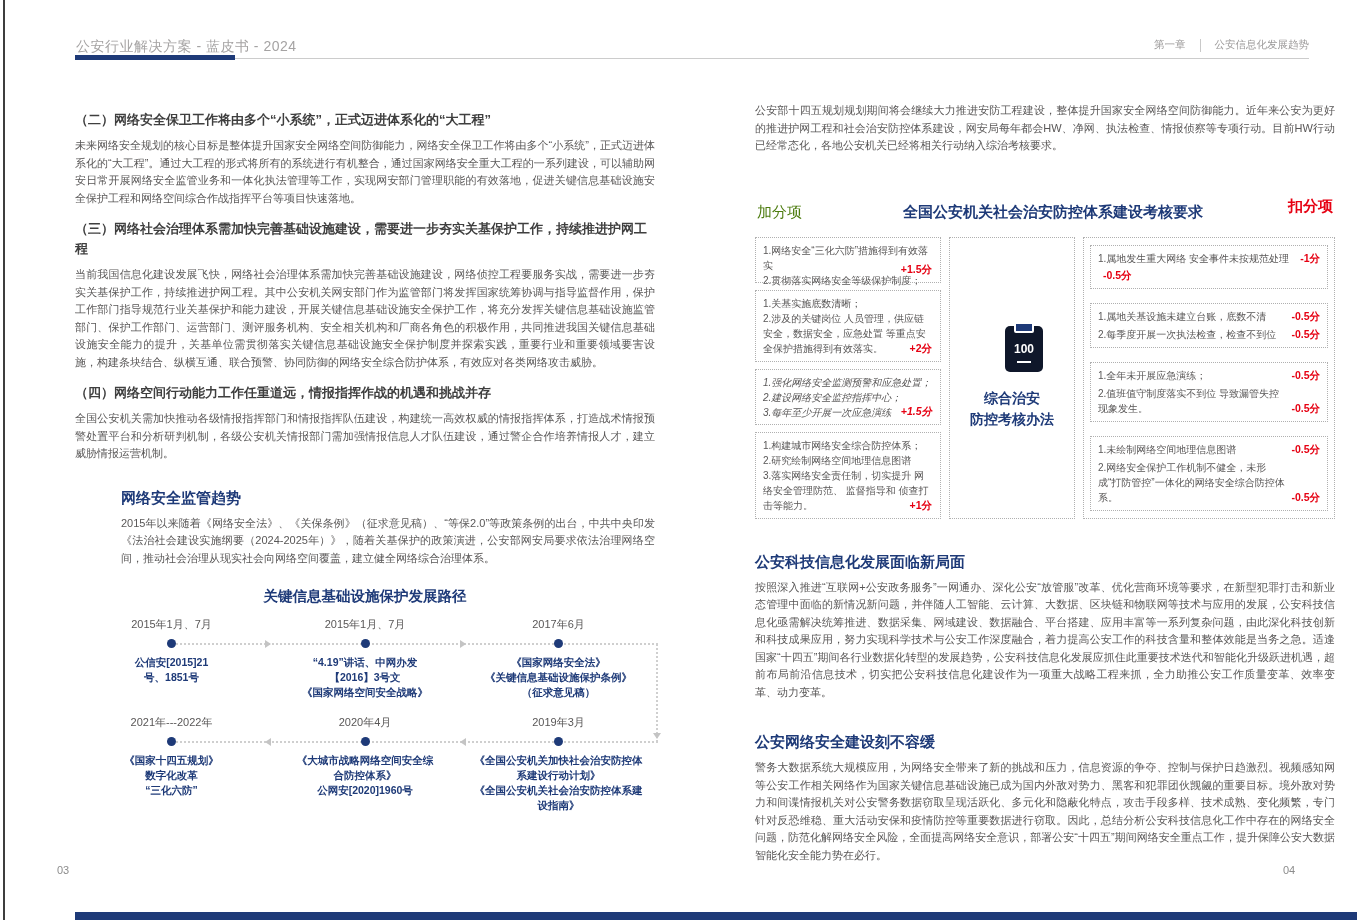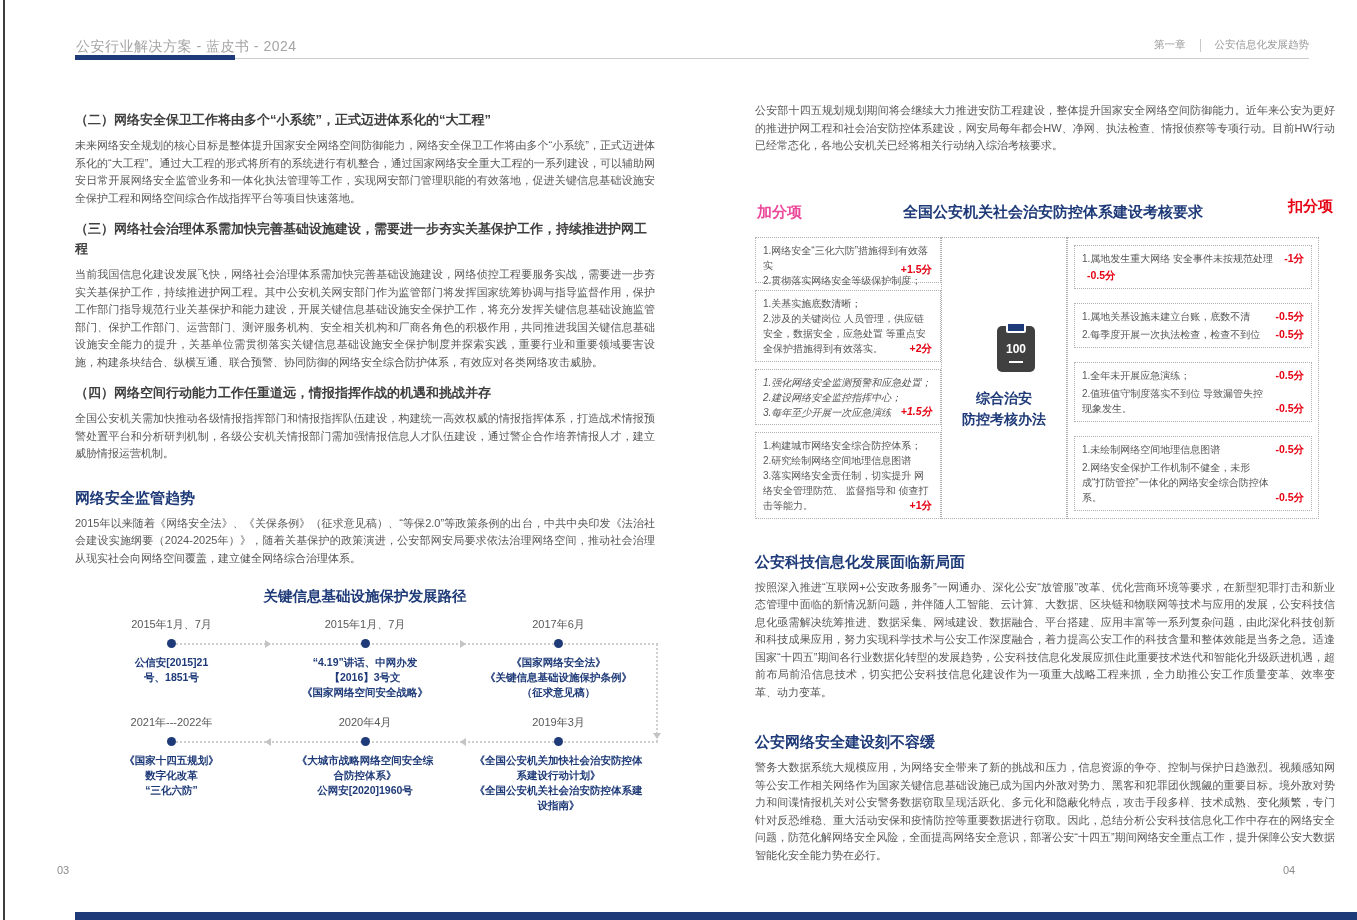--- a/index.html
+++ b/index.html
@@ -22,21 +22,21 @@
   #pn-left{left:57px;top:864px;}
   #pn-right{left:1283px;top:864px;}
 
   .col{position:absolute;top:100px;width:580px;}
   #col-left{left:75px;}
   #col-right{left:755px;}
 
   .sec-title{font-size:13px;font-weight:bold;color:#3f3f3f;line-height:20px;margin:0;}
   .body-text{font-size:11px;color:#595757;line-height:17.5px;text-align:justify;margin:7px 0 0 0;}
   .blue-title{font-size:15px;font-weight:bold;color:#1e3a78;margin:0;}
-  .mt24{margin-top:12px;} .mt26{margin-top:26px;}
+  .mt24{margin-top:12px;} .mt26{margin-top:26px;margin-left:46px;}
 
   
   .timeline{position:relative;height:240px;margin-top:20px;}
   .tl-title{position:absolute;left:0;right:0;top:0;text-align:center;font-size:14.5px;font-weight:bold;color:#1e3a78;}
   .tl-cell{position:absolute;text-align:center;}
   .tl-c1{left:0;width:193px;} .tl-c2{left:193px;width:194px;} .tl-c3{left:387px;width:193px;}
   .tl-date-r1{top:30px;} .tl-date-r2{top:128px;}
   .tl-date{font-size:11px;color:#595757;}
   .tl-label-r1{top:68px;} .tl-label-r2{top:166px;}
   .tl-label{font-size:10.5px;font-weight:bold;color:#1e3a78;line-height:15px;white-space:pre-line;}
@@ -48,33 +48,33 @@
   .dot-c1{left:92px;} .dot-c2{left:286px;} .dot-c3{left:479px;}
   .arr{position:absolute;width:0;height:0;}
   .arr-r{border-top:4px solid transparent;border-bottom:4px solid transparent;border-left:6px solid #c4c4c4;top:53px;}
   .arr-l{border-top:4px solid transparent;border-bottom:4px solid transparent;border-right:6px solid #c4c4c4;top:151px;}
   .arr-d{border-left:4px solid transparent;border-right:4px solid transparent;border-top:6px solid #c4c4c4;left:578px;top:146px;}
   .arr-x1{left:190px;} .arr-x2{left:385px;}
 
   
   .assess{margin-top:48px;}
   .assess-header{position:relative;height:24px;}
-  .bonus-h{position:absolute;left:2px;top:0;font-size:15px;font-weight:bold;color:#ec4899;}
+  .bonus-h{position:absolute;left:2px;top:0;font-size:15px;font-weight:normal;color:#4d7c0f;}
   .assess-title{position:absolute;left:16px;right:0;top:0;text-align:center;font-size:15px;font-weight:bold;color:#1e3a78;}
   .penalty-h{position:absolute;right:2px;top:-6px;font-size:15px;font-weight:bold;color:#e60012;}
-  .assess-body{display:flex;gap:0;margin-top:10px;height:282px;}
+  .assess-body{display:flex;gap:8px;margin-top:10px;height:282px;}
   .bonus-col{width:186px;display:flex;flex-direction:column;gap:7px;}
   .box{border:1px dotted #b0b0b0;box-sizing:border-box;background:#fff;}
   .bonus-box{position:relative;padding:5px 7px;}
   .bb1{height:46px;} .bb2{height:72px;} .bb3{height:56px;font-style:italic;} .bb4{height:94px;}
   .box-text{font-size:10px;color:#595757;line-height:15px;white-space:pre-line;text-align:left;}
   .bonus-score{position:absolute;right:8px;bottom:5px;font-size:10.5px;font-weight:bold;color:#e60012;}
   .mid-col{width:126px;}
   .mid-box{height:100%;border:1px dotted #b0b0b0;box-sizing:border-box;display:flex;flex-direction:column;align-items:center;justify-content:center;gap:16px;}
-  .clip-icon{width:38px;height:46px;background:#404040;border-radius:5px;position:relative;margin-left:24px;}
+  .clip-icon{width:38px;height:46px;background:#0f172a;border-radius:5px;position:relative;margin-left:24px;}
   .clip-icon::before{content:"";position:absolute;top:-4px;left:50%;transform:translateX(-50%);width:16px;height:7px;background:#1e3a78;border:2px solid #ffffff;border-radius:2px;}
   .clip-num{position:absolute;left:0;right:0;top:16px;text-align:center;color:#ffffff;font-size:12px;font-weight:bold;}
   .clip-icon::after{content:"";position:absolute;bottom:9px;left:50%;transform:translateX(-50%);width:14px;height:2px;background:#ffffff;}
   .mid-label{font-size:14px;font-weight:bold;color:#1e3a78;text-align:center;line-height:21px;white-space:pre-line;}
   .pen-col{width:252px;}
   .pen-outer{height:100%;border:1px dotted #b0b0b0;box-sizing:border-box;padding:7px 6px;display:flex;flex-direction:column;justify-content:space-between;gap:9px;}
   .pen-box{border:1px dotted #b0b0b0;padding:5px 7px;display:flex;flex-direction:column;gap:3px;}
   .pen-entry{display:flex;justify-content:space-between;}
   .pen-text{font-size:10px;color:#595757;line-height:15px;flex:1;text-align:left;}
   .pen-score{font-size:10.5px;font-weight:bold;color:#e60012;white-space:nowrap;margin-left:5px;align-self:flex-end;}

